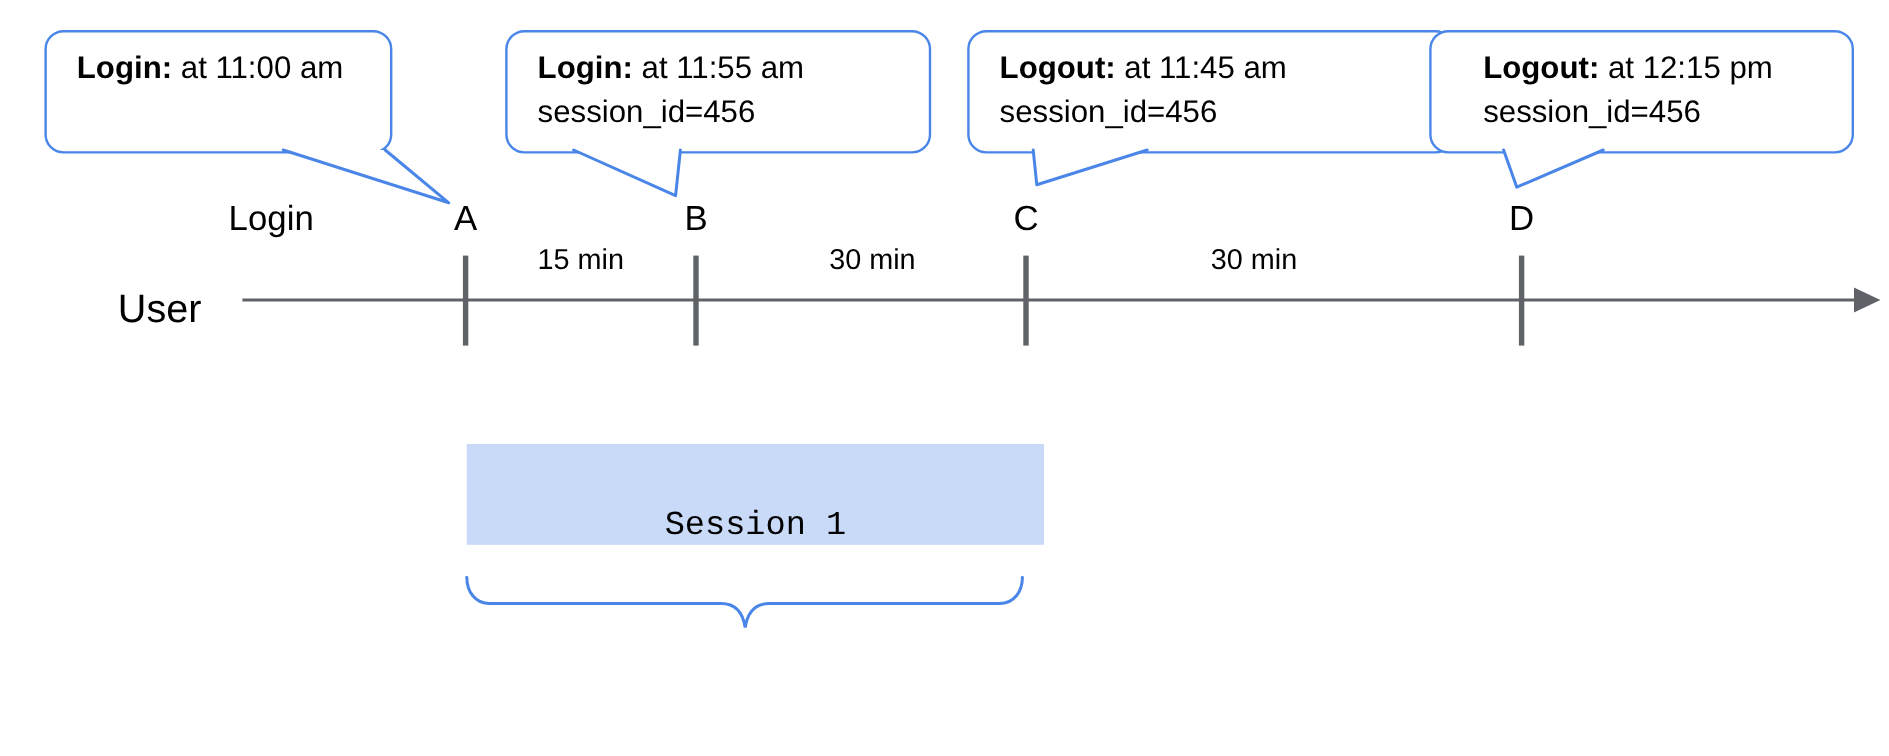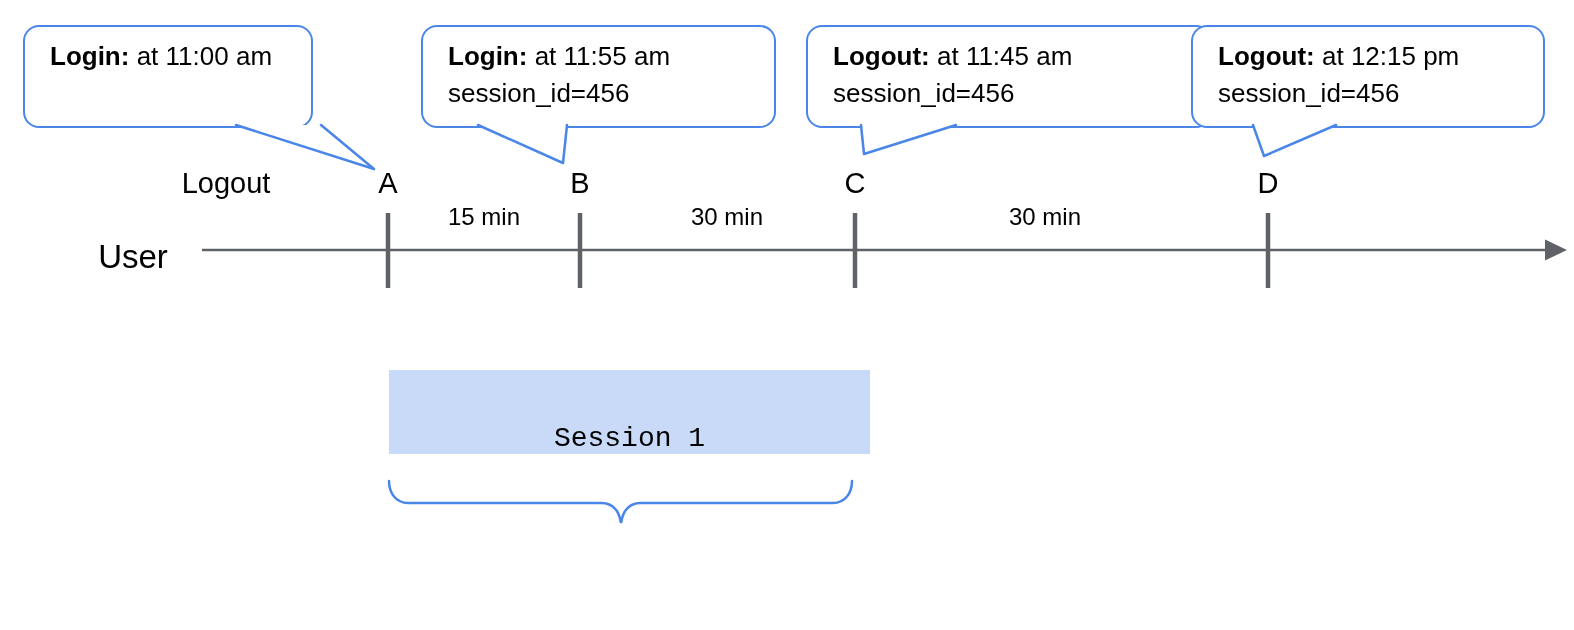--- a/index.html
+++ b/index.html
@@ -30,24 +30,24 @@
     border-radius: 16px;
     box-sizing: border-box;
     z-index: 1;
   }
   .callout .bubble-text {
     padding: 11px 0 0 25px;
     font-size: 26px;
     line-height: 37px;
     white-space: nowrap;
   }
-  .callout-1 { left: 23px;   width: 290px; }
+  .callout-1 { left: 37px;   width: 290px; }
   .callout-2 { left: 421px;  width: 355px; }
   .callout-3 { left: 806px;  width: 406px; }
-  .callout-4 { left: 1191px; width: 354px; }
+  .callout-4 { left: 1191px; width: 354px; padding-left: 18px; }
 
   .lbl {
     position: absolute;
     transform: translateX(-50%);
     white-space: nowrap;
     z-index: 3;
   }
   .events-label  { left: 226px;  top: 167px; font-size: 29px; }
   .user-label    { left: 133px;  top: 238px; font-size: 33px; }
   .marker-label  { top: 167px;   font-size: 29px; }
@@ -124,21 +124,21 @@
     </div>
   </div>
 
   <svg class="layer tails-layer" viewBox="0 0 1574 630" xmlns="http://www.w3.org/2000/svg">
     <path d="M 236,125 L 374,169 L 321,125" fill="#ffffff" stroke="#4a86e8" stroke-width="2.5" stroke-linejoin="round" stroke-linecap="round"></path>
     <path d="M 478,125 L 563,163 L 567,125" fill="#ffffff" stroke="#4a86e8" stroke-width="2.5" stroke-linejoin="round" stroke-linecap="round"></path>
     <path d="M 861,125 L 864,154 L 956,125" fill="#ffffff" stroke="#4a86e8" stroke-width="2.5" stroke-linejoin="round" stroke-linecap="round"></path>
     <path d="M 1253,125 L 1264,156 L 1336,125" fill="#ffffff" stroke="#4a86e8" stroke-width="2.5" stroke-linejoin="round" stroke-linecap="round"></path>
   </svg>
 
-  <div class="lbl events-label">Logout</div>
+  <div class="lbl events-label">Login</div>
   <div class="lbl user-label">User</div>
 
   <div class="lbl marker-label marker-a">A</div>
   <div class="lbl marker-label marker-b">B</div>
   <div class="lbl marker-label marker-c">C</div>
   <div class="lbl marker-label marker-d">D</div>
 
   <div class="lbl interval-label interval-1">15 min</div>
   <div class="lbl interval-label interval-2">30 min</div>
   <div class="lbl interval-label interval-3">30 min</div>

